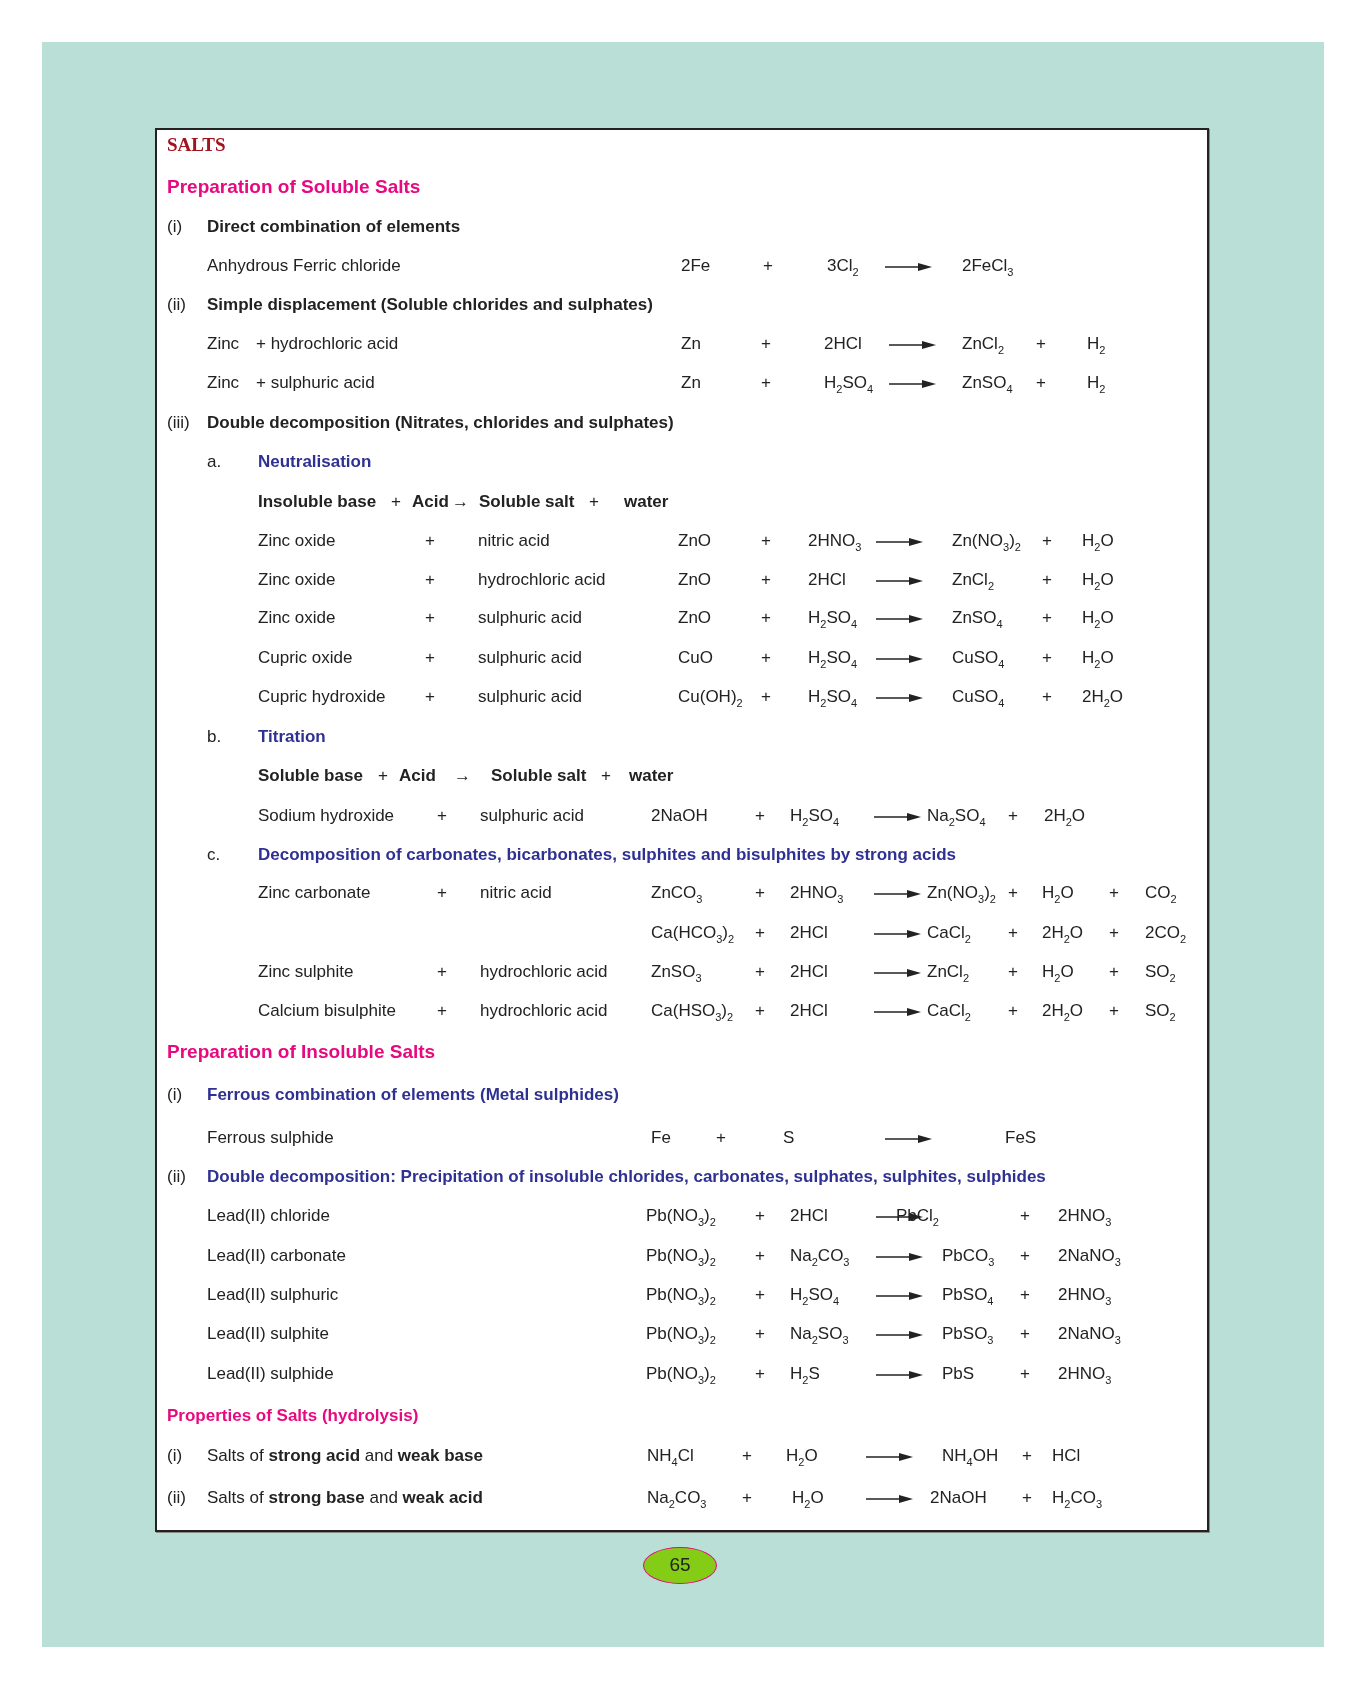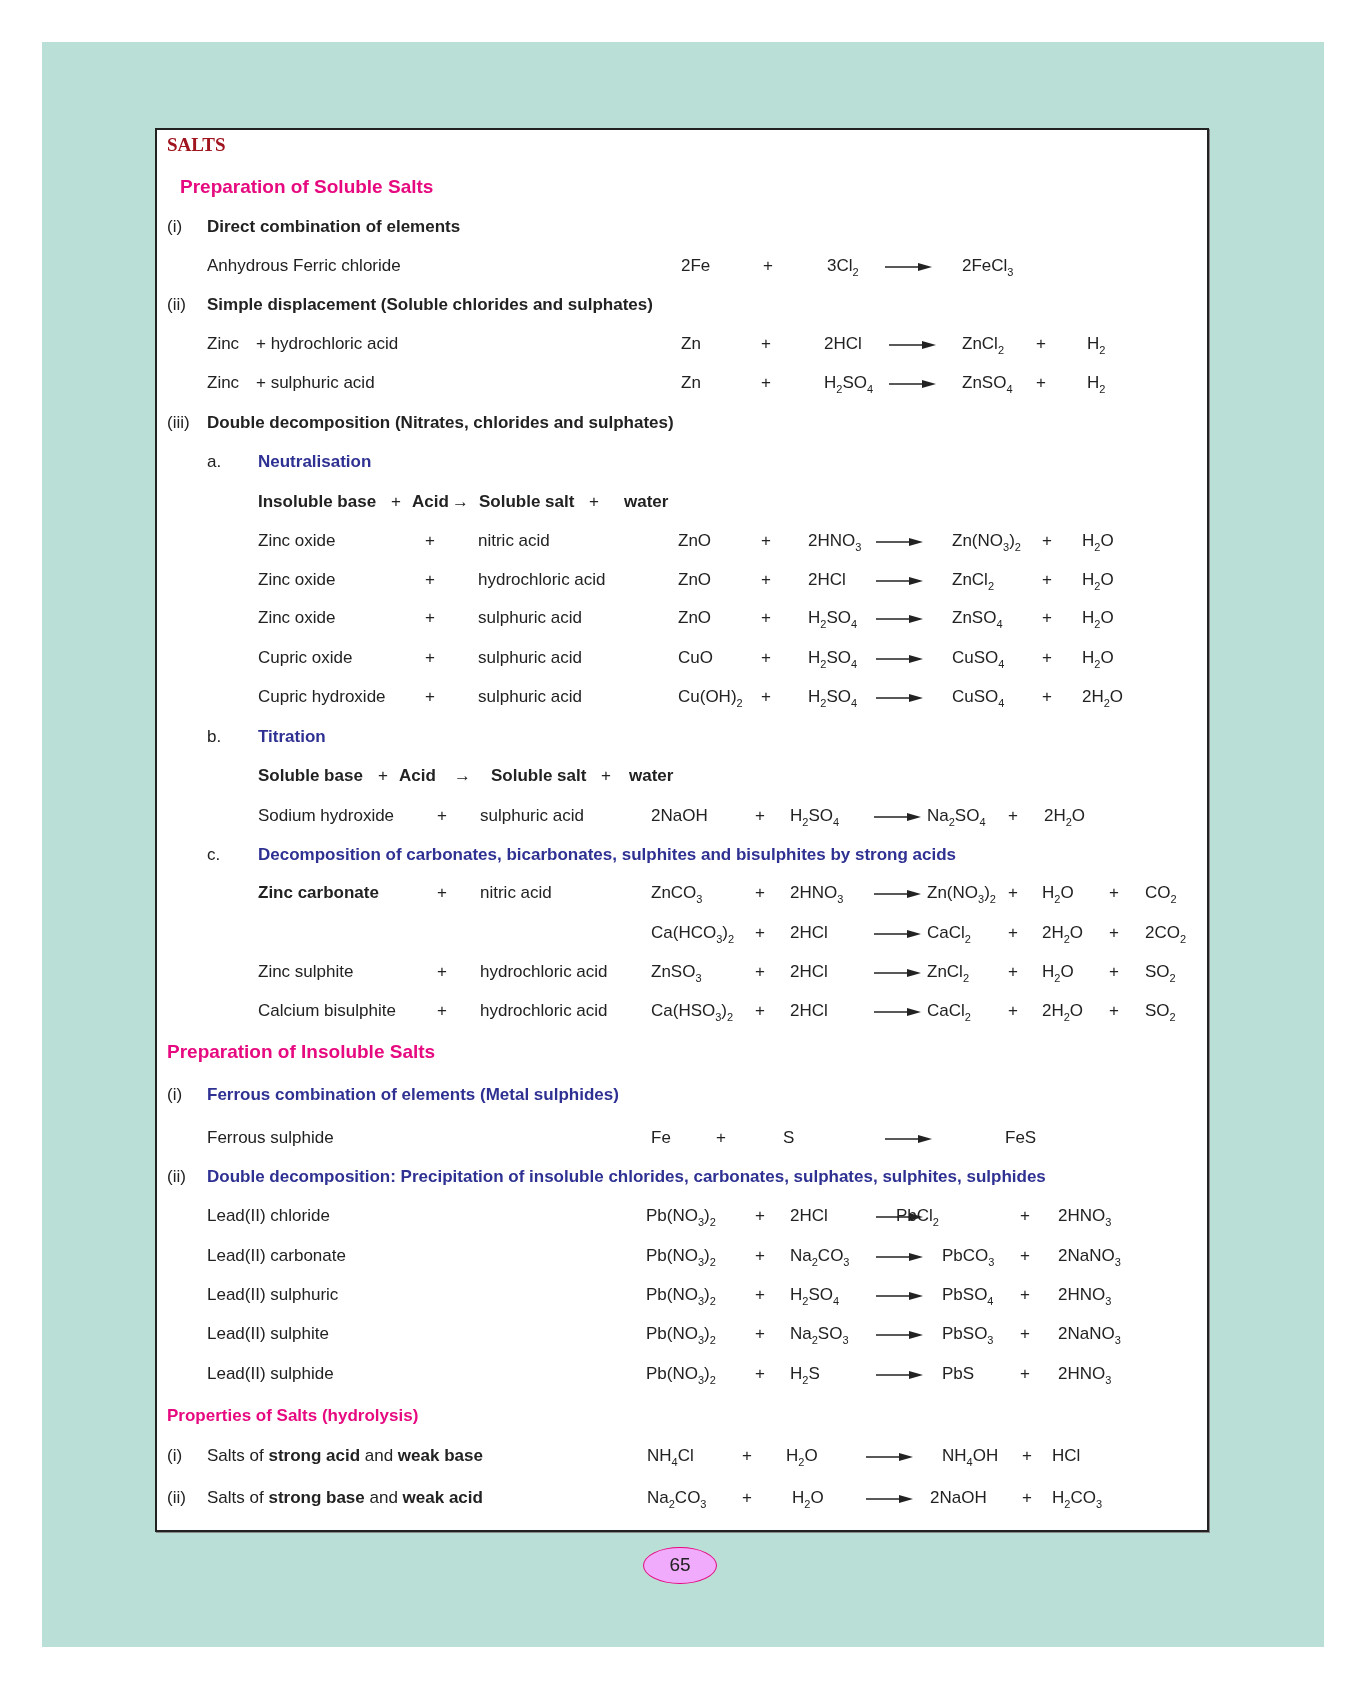--- a/index.html
+++ b/index.html
@@ -8,31 +8,31 @@
   .box{position:absolute;left:155px;top:128px;width:1054px;height:1404px;background:#fff;border:2px solid #222;box-sizing:border-box;box-shadow:1px 1px 0 #888;}
   .t{position:absolute;font-size:17px;white-space:nowrap;line-height:20px;}
   .b{font-weight:bold;}
   .red{color:#a0141e;font-weight:bold;font-size:19px;font-family:Liberation Serif, serif;}
   .pink{color:#e6097f;font-weight:bold;font-size:19px;}
   .pink2{color:#e6097f;font-weight:bold;font-size:17px;}
   .blue{color:#2e3192;font-weight:bold;}
   sub{font-size:11px;vertical-align:-5px;line-height:0;}
   .arrow{position:absolute;width:44px;height:12px;}
   .arrow svg{display:block;}
-  .pagenum{position:absolute;left:643px;top:1547px;width:74px;height:37px;border:1.5px solid #e6097f;border-radius:50%;background:#f0abfc;box-sizing:border-box;text-align:center;line-height:34px;font-size:19px;color:#222;}
+  .pagenum{position:absolute;left:643px;top:1547px;width:74px;height:37px;border:1.5px solid #e6097f;border-radius:50%;background:#84cc16;box-sizing:border-box;text-align:center;line-height:34px;font-size:19px;color:#222;}
 </style>
 </head>
 <body>
 
 <div class="bg"></div>
 <div class="box"></div>
 
 <div id="content">
     <div class="t red" style="left: 167px; top: 135px;">SALTS</div>
-    <div class="t pink" style="left: 167px; top: 177px; margin-left: 13px;">Preparation of Soluble Salts</div>
+    <div class="t pink" style="left: 167px; top: 177px;">Preparation of Soluble Salts</div>
     <div class="t " style="left: 167px; top: 217px;">(i)</div>
     <div class="t b" style="left: 207px; top: 217px;">Direct combination of elements</div>
     <div class="t " style="left: 207px; top: 256px;">Anhydrous Ferric chloride</div>
     <div class="t " style="left: 681px; top: 256px;">2Fe</div>
     <div class="t " style="left: 763px; top: 256px;">+</div>
     <div class="t " style="left: 827px; top: 256px;">3Cl<sub>2</sub></div>
     <div class="arrow" style="left: 885px; top: 261px; width: 47px;">
       <svg width="47" height="12">
         <line x1="0" y1="6" x2="35" y2="6" stroke="#222" stroke-width="1.3"></line>
         <polygon points="33,2 47,6 33,10" fill="#222"></polygon>
@@ -174,21 +174,21 @@
       <svg width="47" height="12">
         <line x1="0" y1="6" x2="35" y2="6" stroke="#222" stroke-width="1.3"></line>
         <polygon points="33,2 47,6 33,10" fill="#222"></polygon>
       </svg>
     </div>
     <div class="t " style="left: 927px; top: 806px;">Na<sub>2</sub>SO<sub>4</sub></div>
     <div class="t " style="left: 1008px; top: 806px;">+</div>
     <div class="t " style="left: 1044px; top: 806px;">2H<sub>2</sub>O</div>
     <div class="t " style="left: 207px; top: 845px;">c.</div>
     <div class="t blue" style="left: 258px; top: 845px;">Decomposition of carbonates, bicarbonates, sulphites and bisulphites by strong acids</div>
-    <div class="t " style="left: 258px; top: 883px; font-weight: bold;">Zinc carbonate</div>
+    <div class="t " style="left: 258px; top: 883px;">Zinc carbonate</div>
     <div class="t " style="left: 437px; top: 883px;">+</div>
     <div class="t " style="left: 480px; top: 883px;">nitric acid</div>
     <div class="t " style="left: 651px; top: 883px;">ZnCO<sub>3</sub></div>
     <div class="t " style="left: 755px; top: 883px;">+</div>
     <div class="t " style="left: 790px; top: 883px;">2HNO<sub>3</sub></div>
     <div class="arrow" style="left: 874px; top: 888px; width: 47px;">
       <svg width="47" height="12">
         <line x1="0" y1="6" x2="35" y2="6" stroke="#222" stroke-width="1.3"></line>
         <polygon points="33,2 47,6 33,10" fill="#222"></polygon>
       </svg>

